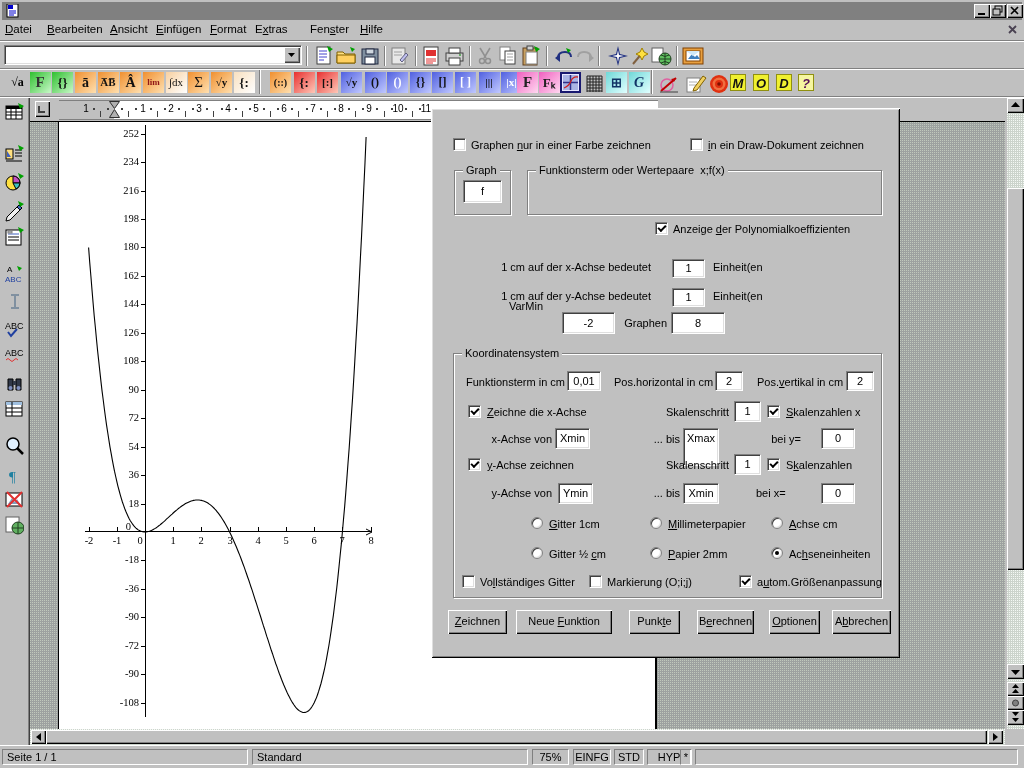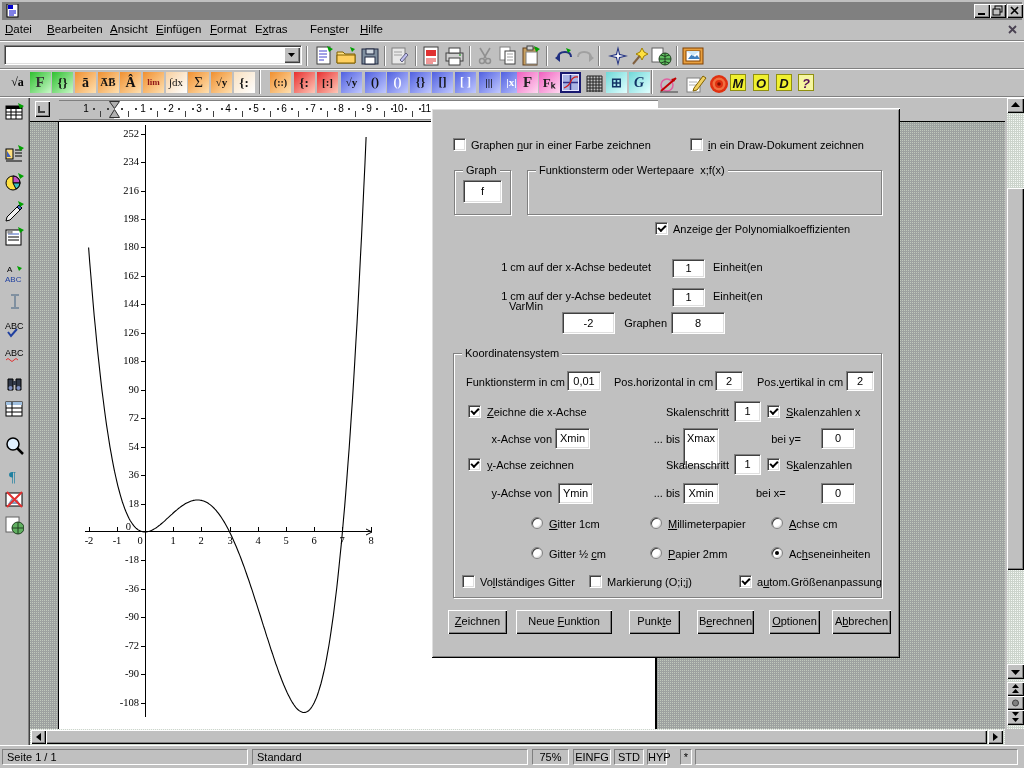--- a/index.html
+++ b/index.html
@@ -567,15 +567,15 @@
     </svg>
   </div>
 <div class="abs" style="left:1005px;top:729px;width:19px;height:16px;background:#c0c0c0"></div>
 
 <div class="abs" style="left:0;top:745px;width:1024px;height:1px;background:#fff"></div>
 <div class="stf" style="left:2px;width:246px">Seite 1 / 1</div>
 <div class="stf" style="left:252px;width:276px">Standard</div>
 <div class="stf" style="left:532px;width:37px;text-align:center;padding-left:0">75%</div>
 <div class="stf" style="left:573px;width:38px;text-align:center;padding-left:0">EINFG</div>
 <div class="stf" style="left:614px;width:30px;text-align:center;padding-left:0">STD</div>
-<div class="stf" style="left:647px;width:20px;text-align:center;padding-left:0">HYP</div>
+<div class="stf" style="left:647px;width:44px;text-align:center;padding-left:0">HYP</div>
 <div class="stf" style="left:680px;width:12px;text-align:center;padding-left:0">*</div>
 <div class="stf" style="left:695px;width:323px"></div>
 
 </body></html>

